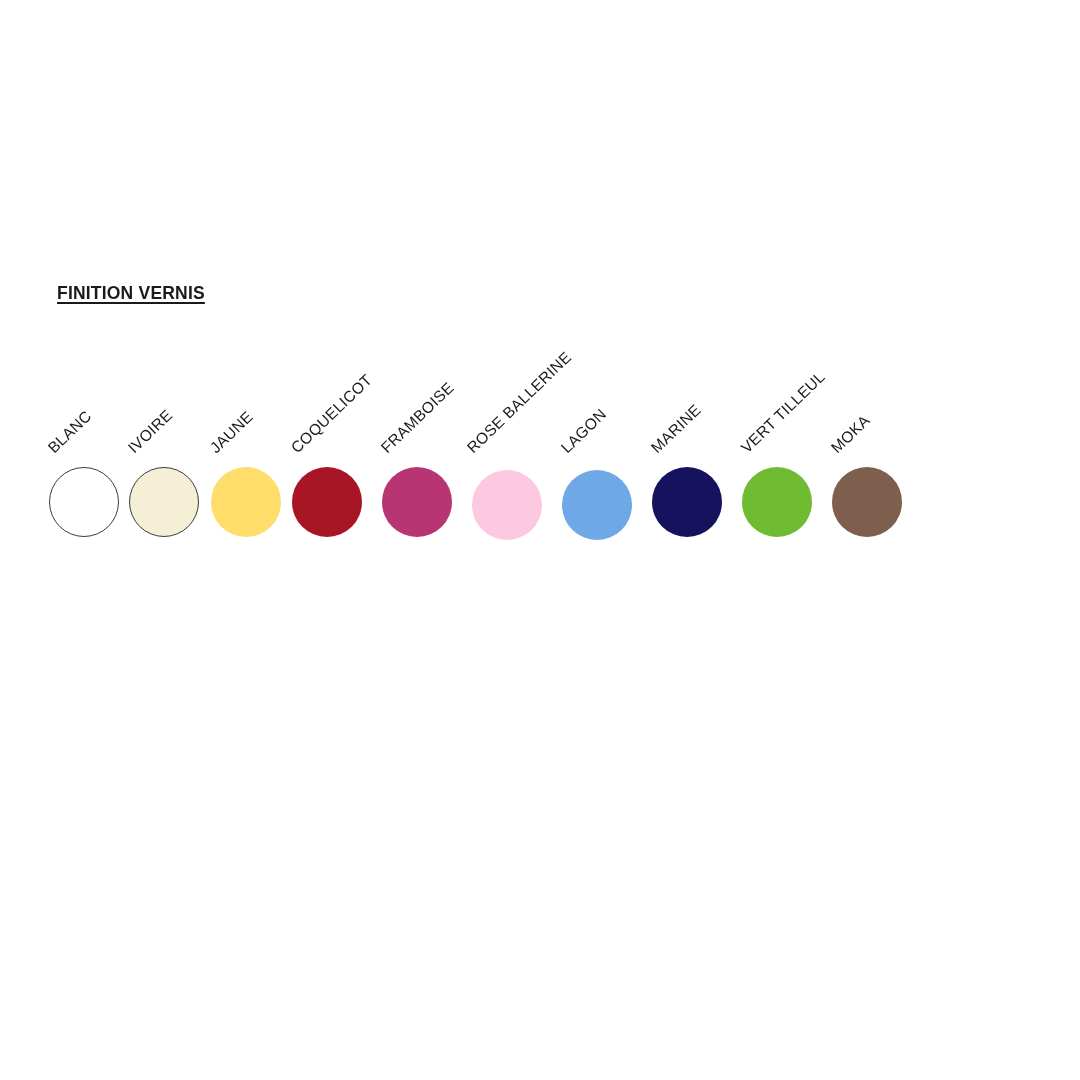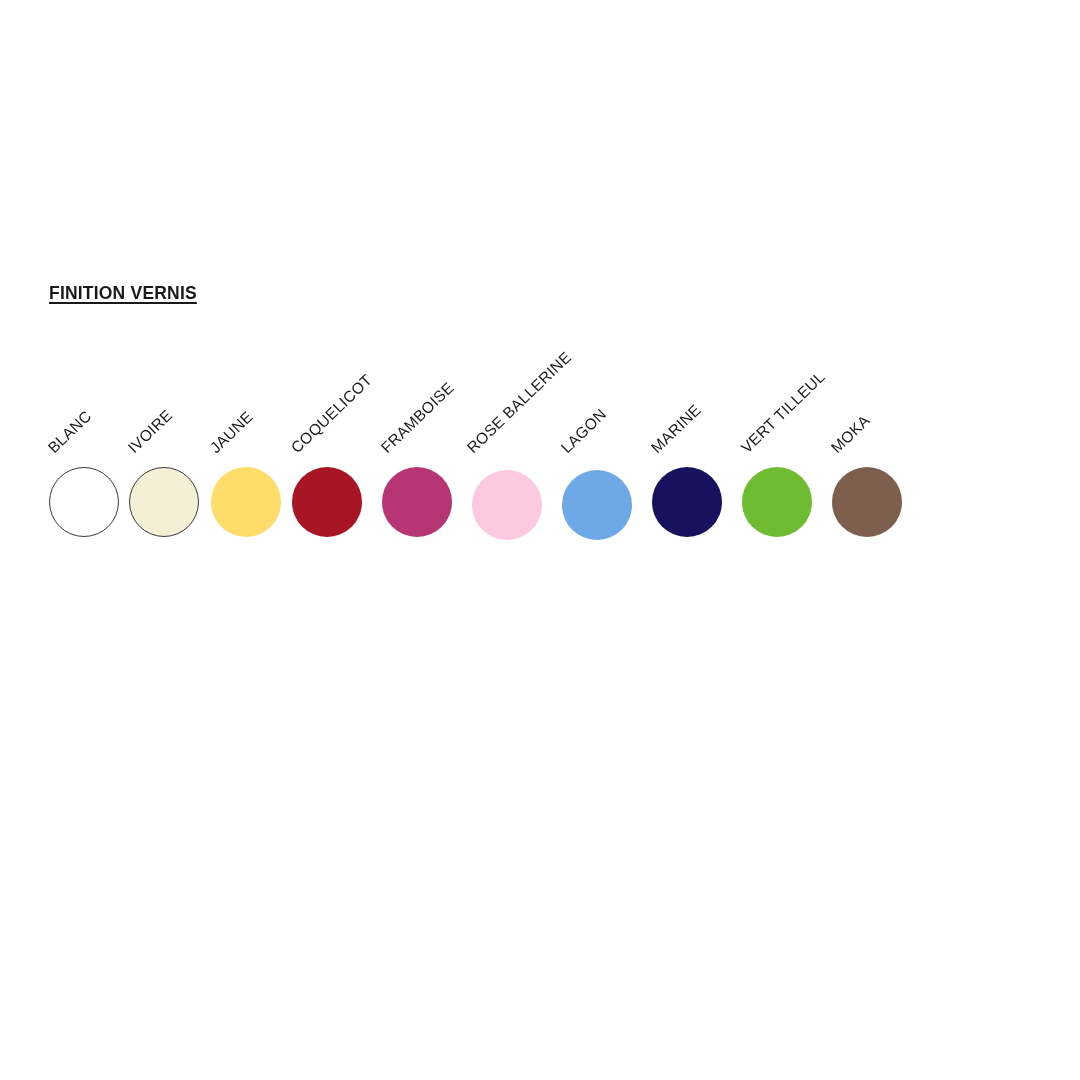--- a/index.html
+++ b/index.html
@@ -19,21 +19,21 @@
   #page {
     position: relative;
     width: 1080px;
     height: 1080px;
     background: #ffffff;
   }
 
   
   .section-title {
     position: absolute;
-    left: 49px;
+    left: 57px;
     top: 283px;
     font-family: "Liberation Sans", sans-serif;
     font-size: 17.5px;
     font-weight: bold;
     letter-spacing: 0.2px;
     color: #1a1a1a;
     text-decoration: underline;
     text-underline-offset: 3px;
     text-decoration-thickness: 2px;
     white-space: nowrap;

